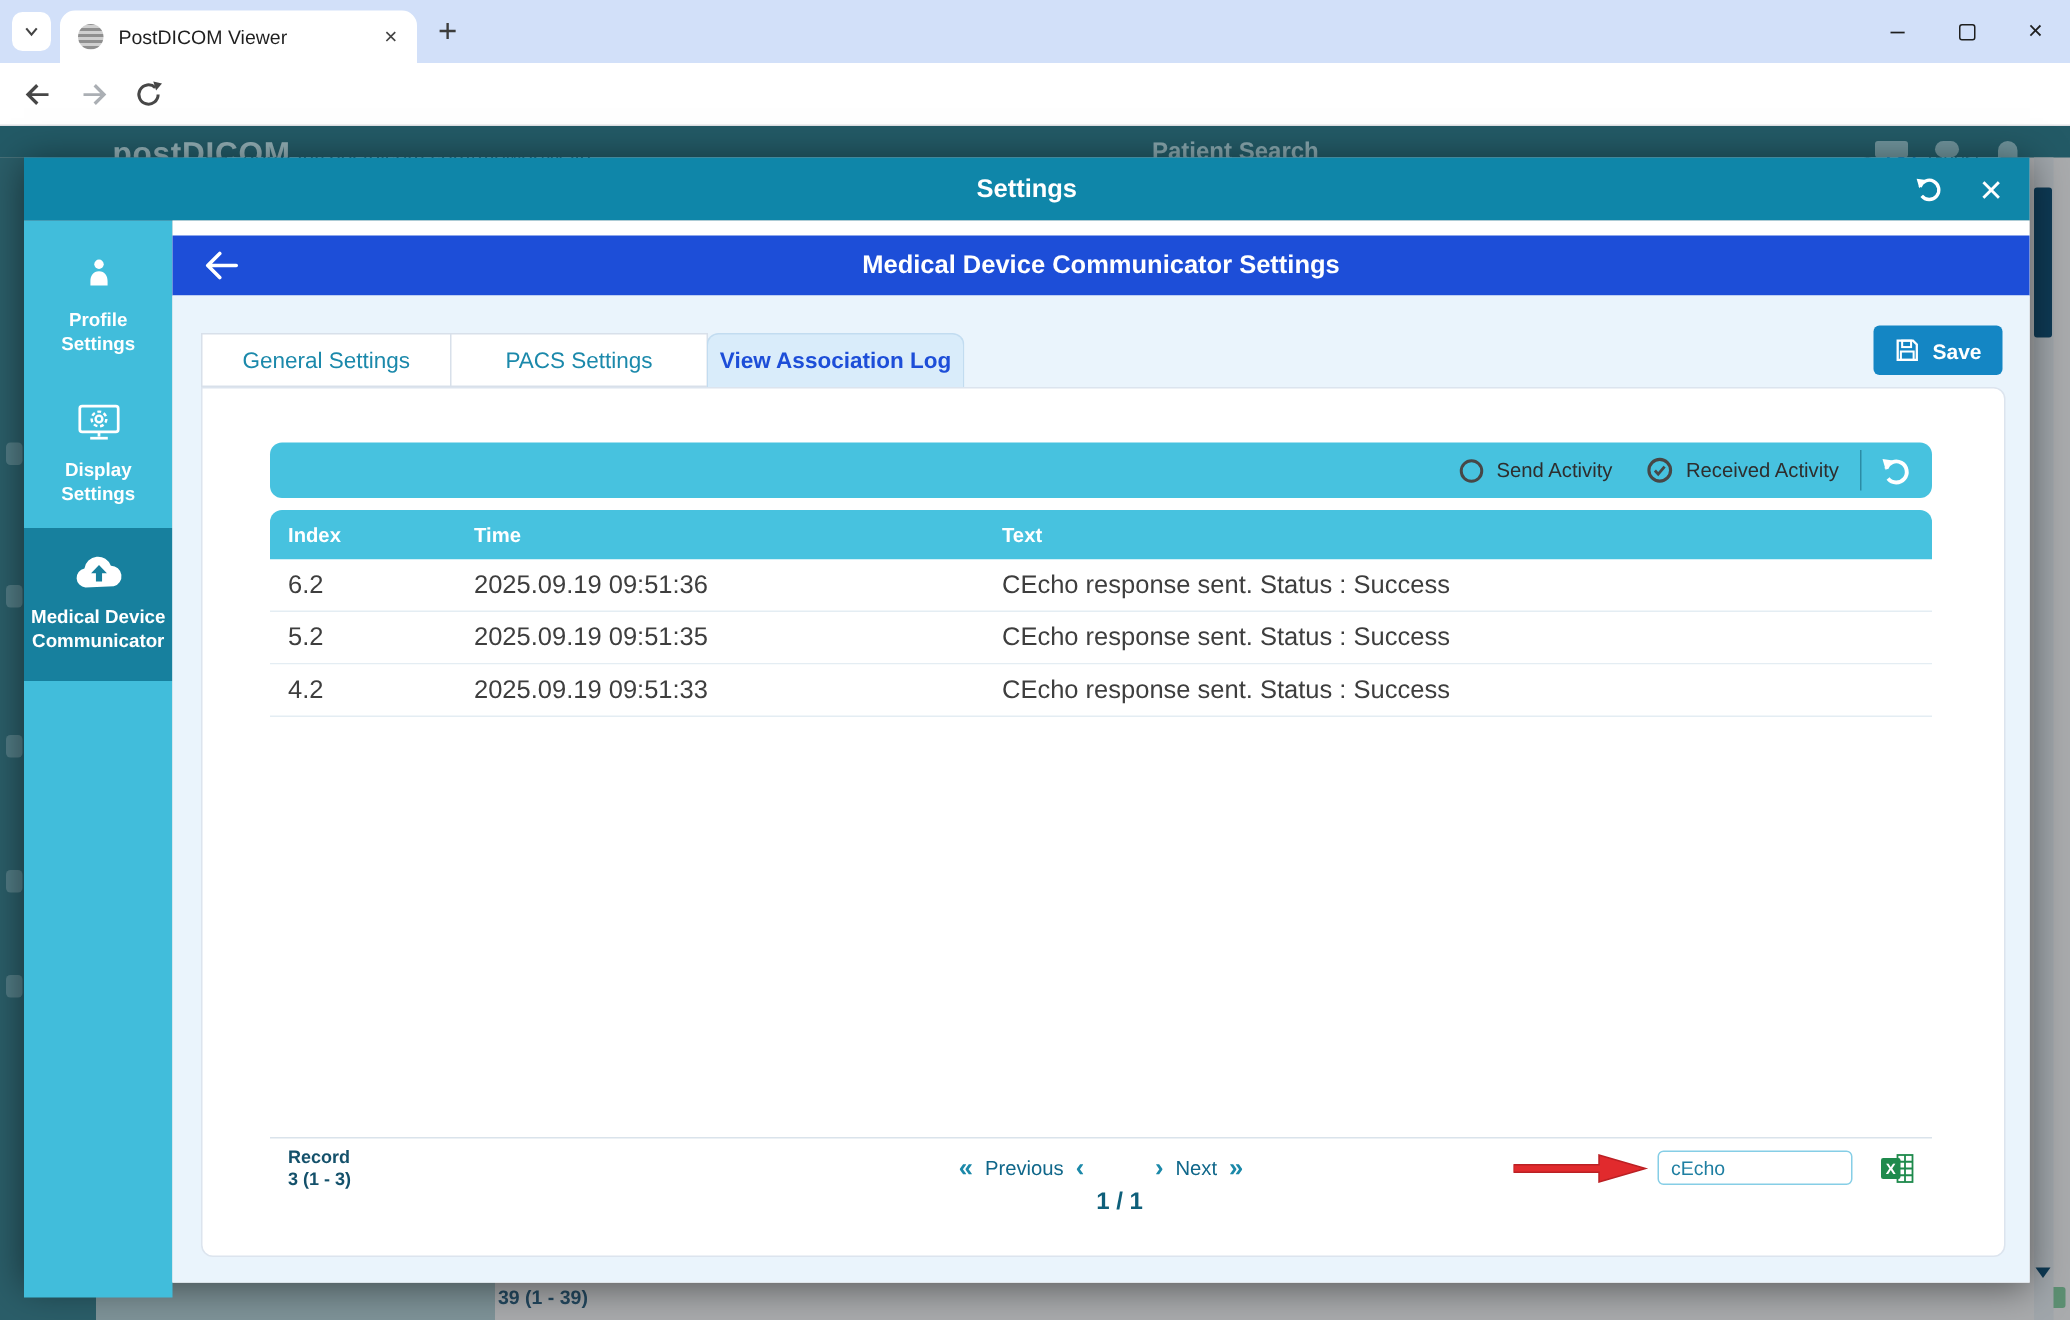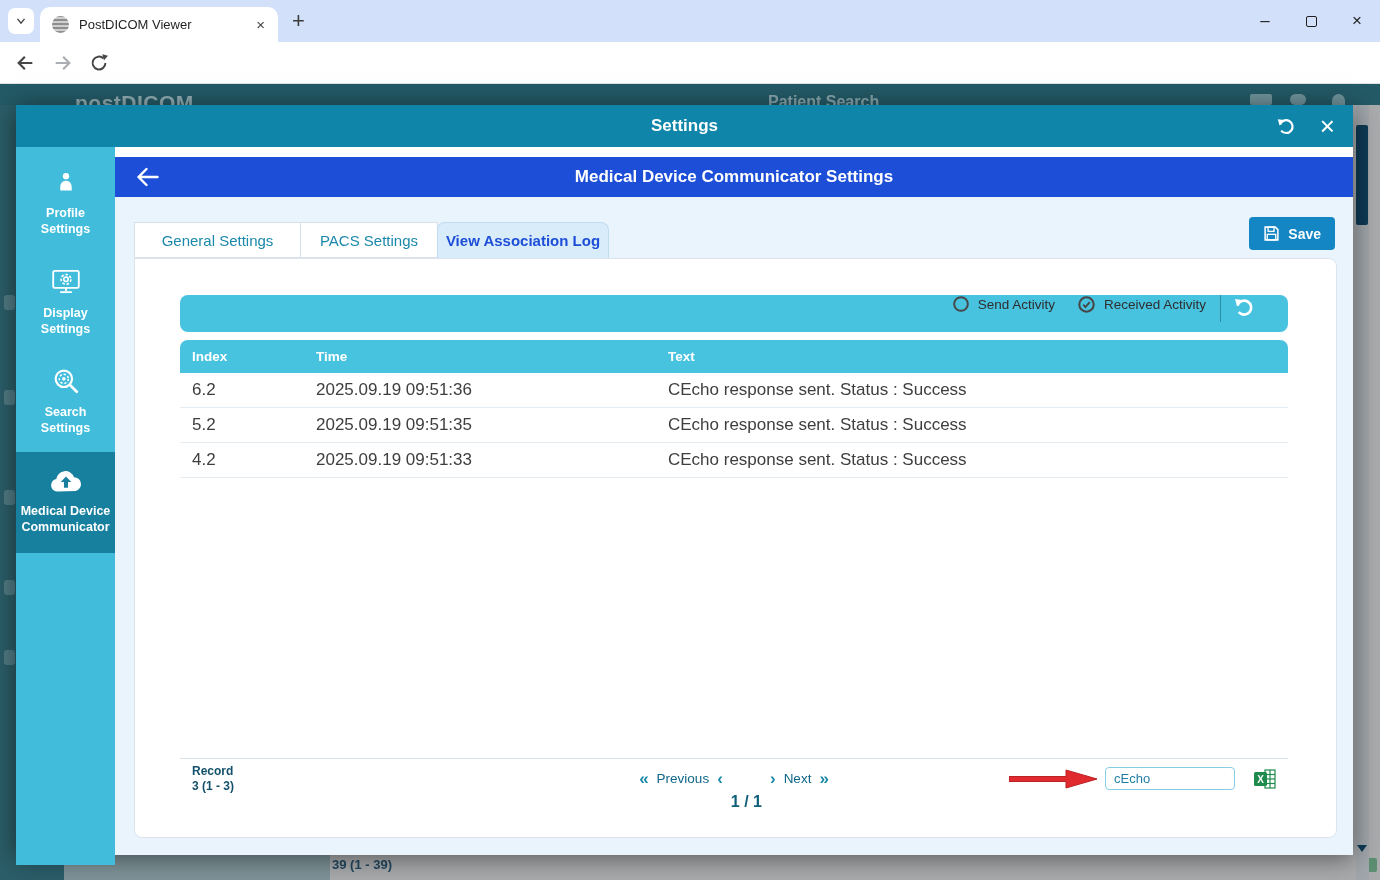--- a/index.html
+++ b/index.html
@@ -61,27 +61,27 @@
 
   .content { flex:1; background:#fff; height:708px; position:relative; }
   .subheader { position:absolute; left:0; top:10px; width:100%; height:40px; background:#1d4ed8; display:flex; align-items:center; justify-content:center; }
   .subheader-title { color:#fff; font-size:17px; font-weight:bold; }
   .back-arrow { position:absolute; left:20px; top:8px; width:26px; height:24px; cursor:pointer; }
   .tab-area { position:absolute; left:0; top:50px; width:100%; height:658px; background:#EAF4FC; }
   .tabs { position:absolute; left:19px; top:25px; display:flex; }
   .tab { height:36px; display:flex; align-items:center; justify-content:center; background:#fff; border:1px solid #D8E0EA; color:#1B89AB; font-size:15px; cursor:pointer; }
   .tab + .tab { margin-left:-1px; }
   .tab.t0 { width:167px; }
-  .tab.t1 { width:138px; }
+  .tab.t1 { width:172px; }
   .tab.active { width:172px; background:#D9ECFA; border:1px solid #C2DCF0; border-bottom:none; border-radius:8px 8px 0 0; color:#1d4ed8; font-weight:bold; z-index:2; }
   .save-btn { position:absolute; top:20px; right:18px; height:33px; padding:0 14px; background:#1486C4; border:none; border-radius:4px; color:#fff; font-size:14px; font-weight:bold; display:flex; align-items:center; gap:8px; cursor:pointer; font-family:inherit; }
 
   .panel { position:absolute; left:19px; top:61px; width:1203px; height:580px; background:#fff; border:1px solid #DCE4EE; border-radius:0 8px 8px 8px; }
   .card { position:absolute; left:45px; top:36px; width:1108px; height:503px; display:flex; flex-direction:column; }
-  .log-toolbar { height:37px; background:#47C2DF; border-radius:8px; display:flex; align-items:flex-start; justify-content:flex-end; padding-right:28px; flex:0 0 auto; }
+  .log-toolbar { height:37px; background:#47C2DF; border-radius:8px; display:flex; align-items:center; justify-content:flex-end; padding-right:8px; flex:0 0 auto; }
   .radio-group { display:flex; align-items:center; gap:8px; cursor:pointer; margin-left:22px; }
   .radio-label { font-size:13.5px; color:#2e2e2e; }
   .tb-divider { width:1px; height:27px; background:rgba(8,75,95,.45); margin:0 11px 0 14px; }
   .tb-refresh { width:24px; height:24px; color:#fff; cursor:pointer; margin-right:4px; }
 
   .thead { margin-top:8px; height:33px; background:#47C2DF; border-radius:8px 8px 0 0; display:flex; align-items:center; color:#fff; font-weight:bold; font-size:13.5px; flex:0 0 auto; }
   .trow { height:35px; border-bottom:1px solid #E4EDF3; display:flex; align-items:center; color:#3E3E3E; font-size:17px; flex:0 0 auto; background:#fff; }
   .col-index { width:136px; padding-left:12px; }
   .col-time { width:352px; }
   .col-text { flex:1; }
@@ -194,29 +194,20 @@
       </div>
       <div class="side-item">
         <svg width="32" height="28" viewBox="0 0 30 26">
           <rect x="3" y="2.5" width="24" height="16" rx="1.5" fill="none" stroke="#fff" stroke-width="1.7"></rect>
           <circle cx="15" cy="10.5" r="4.6" fill="none" stroke="#fff" stroke-width="1.5" stroke-dasharray="2.4 1.7"></circle>
           <circle cx="15" cy="10.5" r="2.1" fill="none" stroke="#fff" stroke-width="1.5"></circle>
           <line x1="15" y1="18.5" x2="15" y2="21.5" stroke="#fff" stroke-width="1.7"></line>
           <line x1="9.5" y1="22.5" x2="20.5" y2="22.5" stroke="#fff" stroke-width="1.7"></line>
         </svg>
         <span>Display Settings</span>
-      </div>
-      <div class="side-item">
-        <svg width="28" height="28" viewBox="0 0 26 26">
-          <circle cx="11" cy="11" r="7.6" fill="none" stroke="#fff" stroke-width="2"></circle>
-          <circle cx="11" cy="11" r="4.2" fill="none" stroke="#fff" stroke-width="1.4" stroke-dasharray="2.2 1.6"></circle>
-          <circle cx="11" cy="11" r="1.7" fill="#fff"></circle>
-          <line x1="16.6" y1="16.6" x2="23" y2="23" stroke="#fff" stroke-width="2.6" stroke-linecap="round"></line>
-        </svg>
-        <span>Search Settings</span>
       </div>
       <div class="side-item active">
         <svg width="36" height="24" viewBox="0 0 30 20">
           <path d="M7.5 18a5.3 5.3 0 0 1-.6-10.5A7.6 7.6 0 0 1 21.6 6a5.8 5.8 0 0 1 1.6 11.4z" fill="#fff"></path>
           <path d="M15 5.5l4.4 4.6h-2.7v4.6h-3.4v-4.6h-2.7z" fill="#17809E"></path>
         </svg>
         <span>Medical Device Communicator</span>
       </div>
     </div>
 

